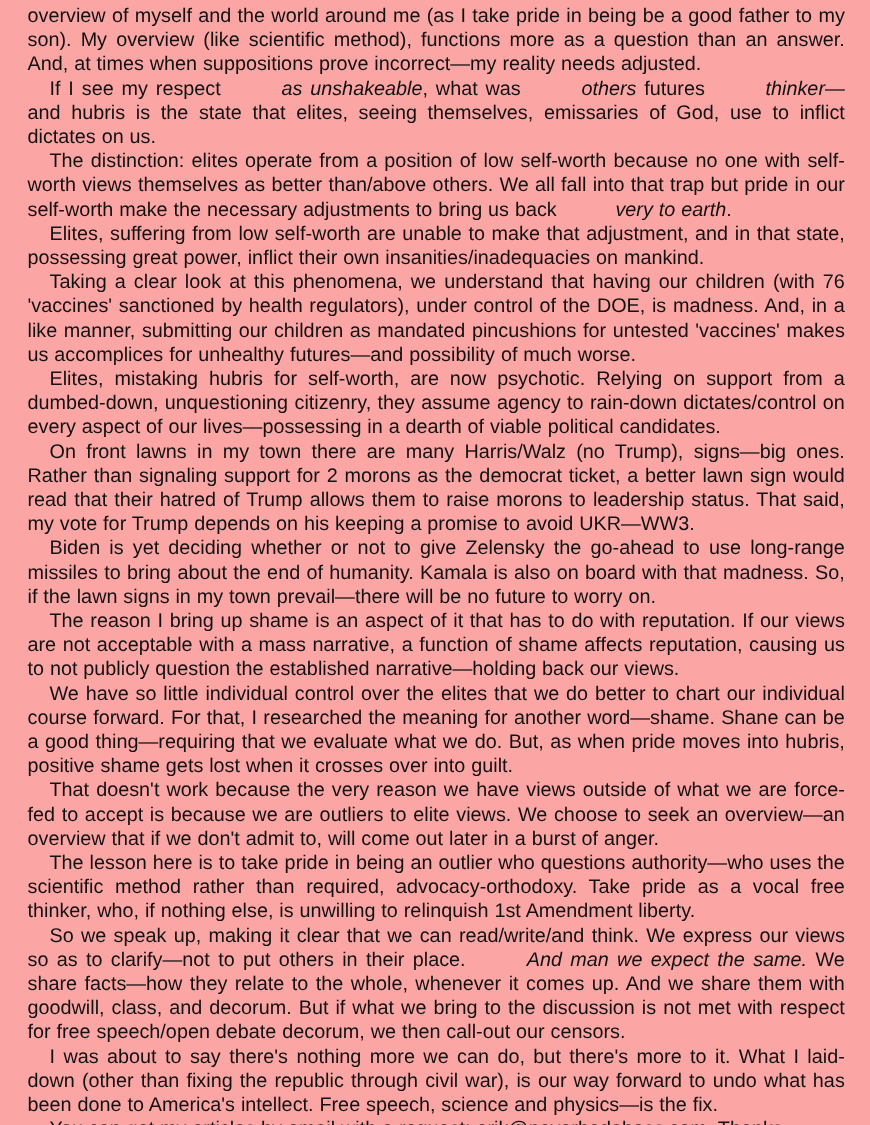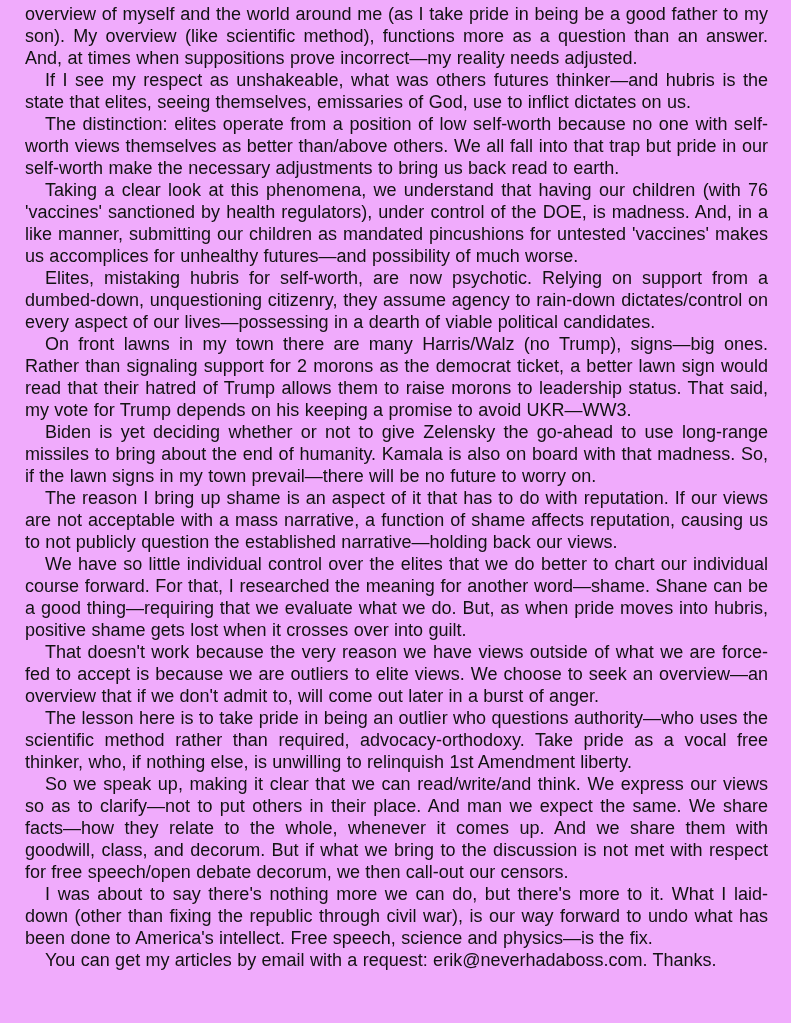--- a/index.html
+++ b/index.html
@@ -6,48 +6,51 @@
     margin: 0;
     padding: 0;
     background: #ffffff;
   }
   .page {
     position: relative;
     width: 791px;
     height: 1023px;
     box-sizing: border-box;
     padding: 3px 23px 0 25px;
-    background: #f0abfc;
+    background: #fca5a5;
     color: #121212;
     font-family: "Liberation Sans", sans-serif;
     font-size: 18px;
     line-height: 22px;
     overflow: hidden;
     -webkit-font-smoothing: antialiased;
   }
   .page p {
     margin: 0;
     padding: 0;
     text-align: justify;
     text-justify: inter-word;
     word-spacing: 0.02em;
   }
   .page p.indent {
     text-indent: 20px;
   }
   .italic {
+    font-style: italic;
+    margin-left: 48px;
   }
 </style>
 </head>
 <body>
 
 <div class="page">
   <p><span>overview of myself and the world around me (as I take pride in being be a good father to my son). My overview (like scientific method), functions more as a question than an answer. And, at times when suppositions prove incorrect—my reality needs adjusted.</span></p>
   <p class="indent"><span>If I see my respect </span><span class="italic">as unshakeable</span><span>, what was </span><span class="italic">others</span><span> futures </span><span class="italic">thinker</span><span>—and hubris is the state that elites, seeing themselves, emissaries of God, use to inflict dictates on us.</span></p>
-  <p class="indent"><span>The distinction: elites operate from a position of low self-worth because no one with self-worth views themselves as better than/above others. We all fall into that trap but pride in our self-worth make the necessary adjustments to bring us back </span><span class="italic">read to earth</span><span>.</span></p>
+  <p class="indent"><span>The distinction: elites operate from a position of low self-worth because no one with self-worth views themselves as better than/above others. We all fall into that trap but pride in our self-worth make the necessary adjustments to bring us back </span><span class="italic">very to earth</span><span>.</span></p>
+  <p class="indent"><span>Elites, suffering from low self-worth are unable to make that adjustment, and in that state, possessing great power, inflict their own insanities/inadequacies on mankind.</span></p>
   <p class="indent"><span>Taking a clear look at this phenomena, we understand that having our children (with 76 'vaccines' sanctioned by health regulators), under control of the DOE, is madness. And, in a like manner, submitting our children as mandated pincushions for untested 'vaccines' makes us accomplices for unhealthy futures—and possibility of much worse.</span></p>
   <p class="indent"><span>Elites, mistaking hubris for self-worth, are now psychotic. Relying on support from a dumbed-down, unquestioning citizenry, they assume agency to rain-down dictates/control on every aspect of our lives—possessing in a dearth of viable political candidates.</span></p>
   <p class="indent"><span>On front lawns in my town there are many Harris/Walz (no Trump), signs—big ones. Rather than signaling support for 2 morons as the democrat ticket, a better lawn sign would read that their hatred of Trump allows them to raise morons to leadership status. That said, my vote for Trump depends on his keeping a promise to avoid UKR—WW3.</span></p>
   <p class="indent"><span>Biden is yet deciding whether or not to give Zelensky the go-ahead to use long-range missiles to bring about the end of humanity. Kamala is also on board with that madness. So, if the lawn signs in my town prevail—there will be no future to worry on.</span></p>
   <p class="indent"><span>The reason I bring up shame is an aspect of it that has to do with reputation. If our views are not acceptable with a mass narrative, a function of shame affects reputation, causing us to not publicly question the established narrative—holding back our views.</span></p>
   <p class="indent"><span>We have so little individual control over the elites that we do better to chart our individual course forward. For that, I researched the meaning for another word—shame. Shane can be a good thing—requiring that we evaluate what we do. But, as when pride moves into hubris, positive shame gets lost when it crosses over into guilt.</span></p>
   <p class="indent"><span>That doesn't work because the very reason we have views outside of what we are force-fed to accept is because we are outliers to elite views. We choose to seek an overview—an overview that if we don't admit to, will come out later in a burst of anger.</span></p>
   <p class="indent"><span>The lesson here is to take pride in being an outlier who questions authority—who uses the scientific method rather than required, advocacy-orthodoxy. Take pride as a vocal free thinker, who, if nothing else, is unwilling to relinquish 1st Amendment liberty.</span></p>
   <p class="indent"><span>So we speak up, making it clear that we can read/write/and think. We express our views so as to clarify—not to put others in their place. </span><span class="italic">And man we expect the same.</span><span> We share facts—how they relate to the whole, whenever it comes up. And we share them with goodwill, class, and decorum. But if what we bring to the discussion is not met with respect for free speech/open debate decorum, we then call-out our censors.</span></p>
   <p class="indent"><span>I was about to say there's nothing more we can do, but there's more to it. What I laid-down (other than fixing the republic through civil war), is our way forward to undo what has been done to America's intellect. Free speech, science and physics—is the fix.</span></p>

